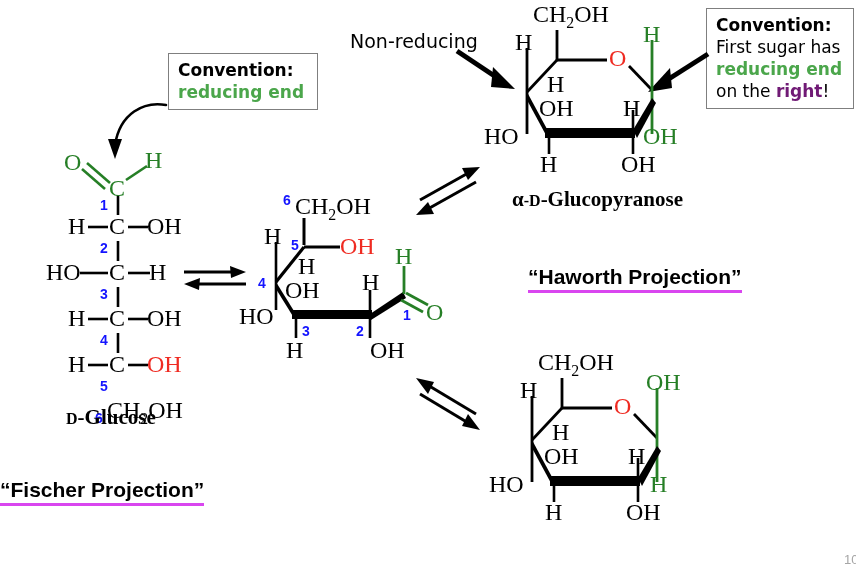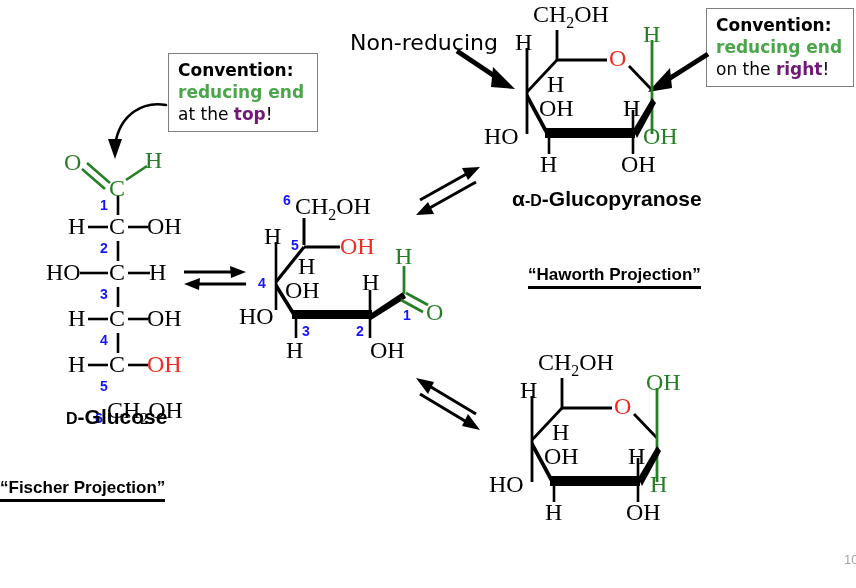--- a/index.html
+++ b/index.html
@@ -28,44 +28,44 @@
     font-family: "DejaVu Sans", sans-serif;
     box-sizing: border-box;
   }
   .callout .line { white-space: nowrap; }
   .callout b { font-weight: 700; }
   .green { color: #701a75; }
   .grn-b { color: #4ba64b; font-weight: 700; }
 
   
   .plain {
-    font-size: 22px;
+    font-size: 19px;
     font-family: "DejaVu Sans", sans-serif;
     line-height: 1.22;
     white-space: nowrap;
   }
   .cap {
-    font-family: Liberation Sans, sans-serif;
+    font-family: Liberation Serif, serif;
     font-weight: 700;
     font-size: 21px;
     white-space: nowrap;
   }
   .cap .sc { font-size: 16px; }
   .sub-cap {
     font-family: "Liberation Sans", sans-serif;
     font-weight: 400;
     font-size: 19px;
     white-space: nowrap;
   }
   .proj {
     font-family: "Liberation Sans", sans-serif;
     font-weight: 700;
-    font-size: 17px;
-    white-space: nowrap;
-    border-bottom: 3px solid #000000;
+    font-size: 21px;
+    white-space: nowrap;
+    border-bottom: 3px solid #d946ef;
     padding-bottom: 1px;
   }
   .pagenum {
     font-family: "Liberation Sans", sans-serif;
     font-size: 13px;
     color: #a6a6a6;
   }
 
   
   .atom {
@@ -88,30 +88,30 @@
   svg { overflow: visible; }
 </style>
 </head>
 <body>
 
 <div id="slide">
 
   <div class="abs callout" style="left:168px; top:53px; width:150px;">
     <div class="line"><b>Convention:</b></div>
     <div class="line grn-b">reducing end</div>
-    <div class="line"><span>at the </span><b class="green">top</b><span>!</span></div>
   </div>
 
   <svg class="abs" width="80" height="70" style="left:104px; top:97px;" viewBox="0 0 80 70">
     <path d="M 62 8 C 40 4, 16 16, 11 48" stroke="#000" stroke-width="2.6" fill="none" stroke-linecap="round"></path>
     <polygon points="11,62 4,42 18,42" fill="#000"></polygon>
   </svg>
 
   <div class="abs callout" style="left:706px; top:8px; width:148px;">
     <div class="line"><b>Convention:</b></div>
+    <div class="line">First sugar has</div>
     <div class="line grn-b">reducing end</div>
     <div class="line"><span>on the </span><b class="green">right</b><span>!</span></div>
   </div>
 
   <svg class="abs" width="72" height="48" style="left:640px; top:48px;" viewBox="0 0 72 48">
     <line x1="68" y1="6" x2="24" y2="34" stroke="#000" stroke-width="5"></line>
     <polygon points="8,44 30,20 32,40" fill="#000"></polygon>
   </svg>
 
   <div class="abs plain" style="left:350px; top:30px;">

